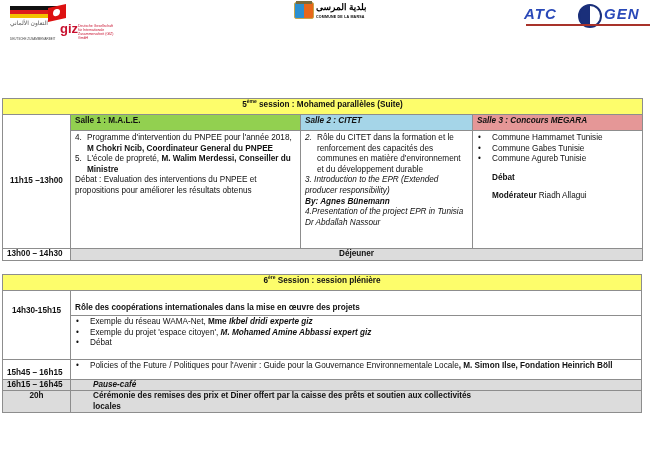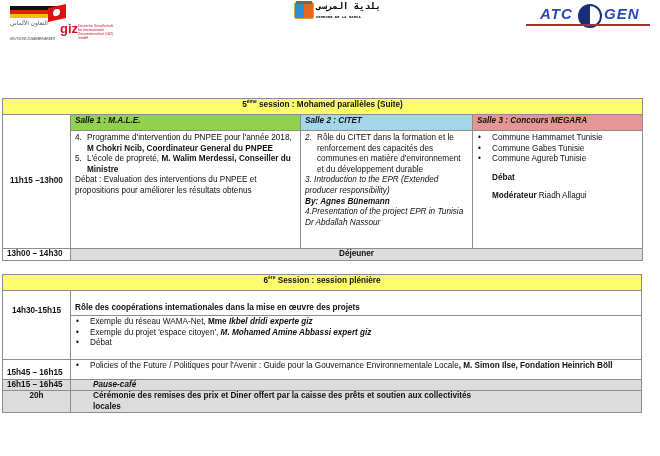--- a/index.html
+++ b/index.html
@@ -10,42 +10,42 @@
   #logo-left { left:6px; top:4px; width:140px; height:36px; }
   .flag { position:absolute; left:4px; top:2px; width:56px; height:14px; }
   .flag-band { position:absolute; left:0; width:56px; height:4px; border-radius:0 0 20px 0; }
   .tn-flag { position:absolute; left:42px; top:2px; width:18px; height:14px; background:#d11; transform:skewY(-12deg); }
   .tn-flag::after { content:""; position:absolute; left:5px; top:3px; width:7px; height:7px; border-radius:50%; background:#fff; }
   .arabic-small { position:absolute; left:4px; top:16px; font-size:6px; line-height:7px; color:#555; }
   .giz-text { position:absolute; left:54px; top:18px; font-size:13px; font-weight:bold; color:#c8102e; line-height:13px; }
   .giz-sub { position:absolute; left:72px; top:20px; font-size:3.5px; line-height:4px; color:#c8102e; width:36px; }
   .de-sub { position:absolute; left:4px; top:30px; font-size:3px; color:#444; }
   
-  #logo-mid { left:294px; top:2px; width:90px; height:16px;font-family:Liberation Mono, monospace; }
+  #logo-mid { left:294px; top:2px; width:90px; height:16px; }
   .crest { position:absolute; left:0; top:0; width:18px; height:15px; background:linear-gradient(90deg,#2b8fd0 50%,#e8671a 50%); border:1px solid #c9a64a; border-radius:2px; }
   .crest-top { position:absolute; left:1px; top:-2px; width:16px; height:3px; background:#7a6a3a; }
   .mid-ar { position:absolute; left:22px; top:1px; font-size:9px; font-weight:bold; color:#000; line-height:9px; }
   .mid-fr { position:absolute; left:22px; top:10px; font-size:3.6px; font-weight:bold; color:#000; letter-spacing:0.2px; }
   
   #logo-right { left:524px; top:6px; width:132px; height:22px; }
   .atc { position:absolute; top:0; font-size:15px; font-weight:bold; font-style:italic; color:#2a49b8; letter-spacing:1px; line-height:15px; }
   .yinyang { position:absolute; left:54px; top:-2px; width:20px; height:20px; border-radius:50%;
              background:linear-gradient(90deg,#1a2f7a 50%,#ffffff 50%); border:2px solid #1a2f7a; }
   .right-sub { position:absolute; left:2px; top:18px; width:124px; height:2px; background:#a8322a; }
 
   
   table { position:absolute; border-collapse:collapse; table-layout:fixed; }
   td { border:1px solid #8d8d8d; padding:0 4px; vertical-align:top; }
   #t1 { left:2px; top:98px; width:640px; }
   #t2 { left:2px; top:274px; width:639px; }
   .yellow { background:#fdfd6b; text-align:center; font-weight:bold; height:13px; padding:1px 4px; }
   .green { background:#92d050; font-weight:bold; }
   .blue { background:#a5d5e8; font-weight:bold; font-style:italic; }
   .red { background:#e59797; font-weight:bold; font-style:italic; }
-  .hdr { height:13px; padding:1px 4px;font-style:italic; }
+  .hdr { height:13px; padding:1px 4px; }
   .time { font-weight:bold; vertical-align:middle; white-space:nowrap; }
   .gray { background:#dcdcdc; }
   .b { font-weight:bold; }
   .i { font-style:italic; }
   .bi { font-weight:bold; font-style:italic; }
   .num { display:flex; }
   .num .n { width:12px; flex:none; }
   .bul { display:flex; }
   .bul .dot { width:14px; flex:none; padding-left:1px; }
   sup { font-size:5px; line-height:0; }
@@ -69,21 +69,21 @@
 
 <div class="logo" id="logo-mid">
   <div class="crest">
       <div class="crest-top"></div>
     </div>
   <div class="mid-ar">بلدية المرسى</div>
   <div class="mid-fr">COMMUNE DE LA MARSA</div>
 </div>
 
 <div class="logo" id="logo-right">
-  <span class="atc" style="left:16px;text-align:center;">ATC</span>
+  <span class="atc" style="left:0;text-align:center;">ATC</span>
   <div class="yinyang"></div>
   <span class="atc" style="left:80px;">GEN</span>
   <div class="right-sub"></div>
 </div>
 
 <table id="t1">
   <colgroup>
     <col style="width:68px">
       <col style="width:230px">
       <col style="width:172px">

